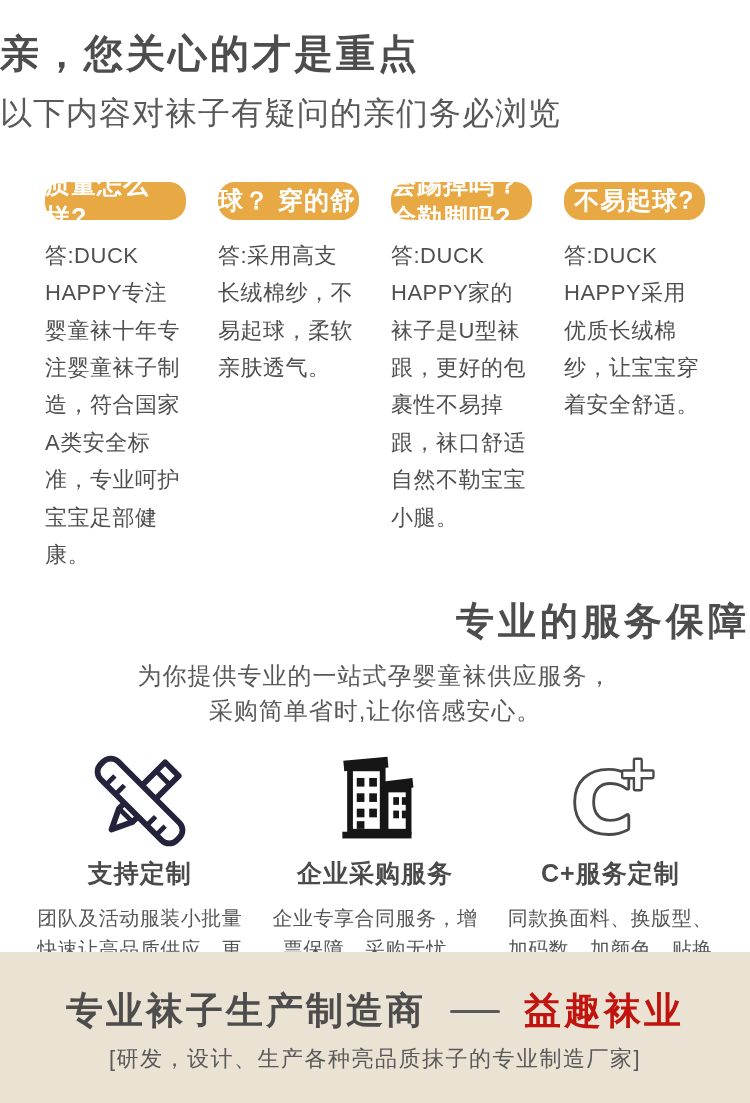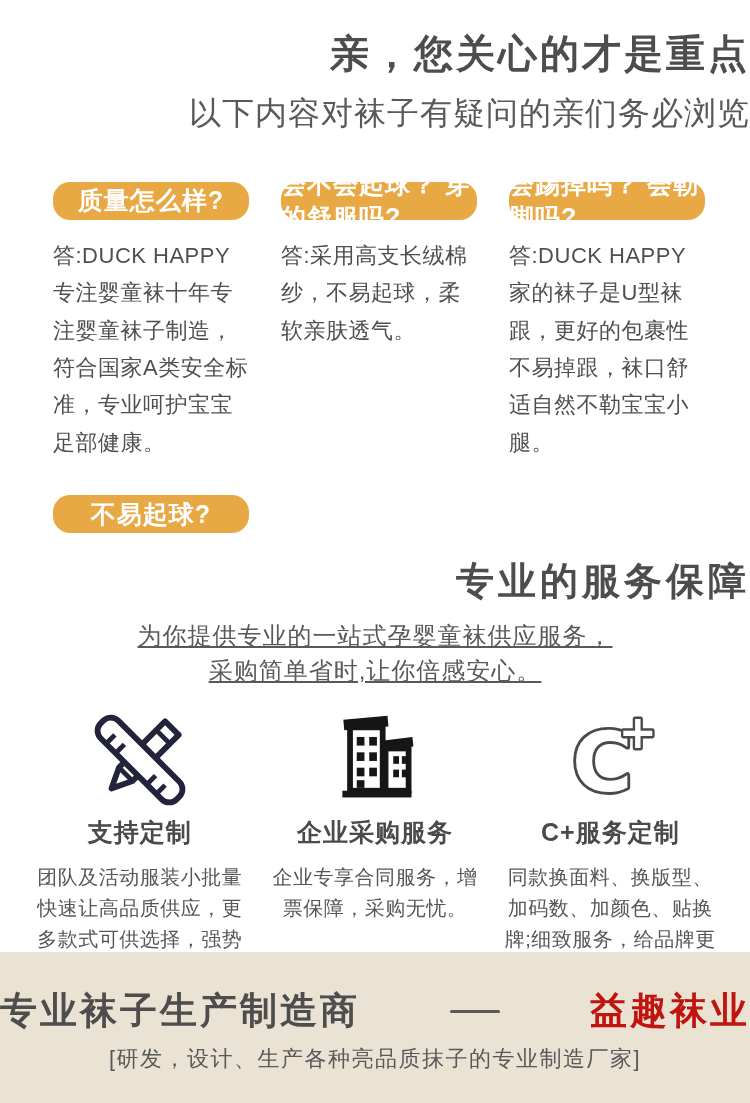--- a/index.html
+++ b/index.html
@@ -1,45 +1,45 @@
 <!DOCTYPE html>
 <html><head>
 <meta charset="utf-8">
 <style>
   html,body{margin:0;padding:0;background:#fff;}
   body{font-family:"Liberation Sans","DejaVu Sans",sans-serif;}
   .page{position:relative;width:750px;height:1103px;background:#ffffff;overflow:hidden;margin:0 auto;}
 
   
-  .hero{text-align:right;padding-top:32px;}
+  .hero{text-align:left;padding-top:32px;}
   .hero-title{font-size:39px;font-weight:bold;color:#4d4d4d;letter-spacing:3px;line-height:1.15;}
   .hero-sub{font-size:32px;color:#595959;margin-top:15px;letter-spacing:1px;}
 
   
-  .qa-grid{display:grid;grid-template-columns:1fr 1fr 1fr;column-gap:32px;row-gap:34px;padding:46px 45px 0 45px;margin-left:8px;}
+  .qa-grid{display:grid;grid-template-columns:1fr 1fr 1fr 1fr;column-gap:32px;row-gap:34px;padding:46px 45px 0 45px;}
   .qa-block{display:block;}
   .qa-ribbon{height:38px;background:#E8A944;border-radius:17px;color:#ffffff;
              font-weight:bold;font-size:25px;display:flex;align-items:center;justify-content:center;
              letter-spacing:1px;margin:0 auto;width:100%;max-width:292px;}
   .qa-answer{margin-top:17px;font-size:22px;color:#4f4f4f;line-height:1.7;letter-spacing:0.5px;}
 
   
   .services{text-align:center;margin-top:26px;}
   .services-title{font-size:38px;font-weight:bold;color:#4d4d4d;letter-spacing:4px;line-height:1.2;text-align:right;}
-  .services-sub{font-size:24px;color:#595959;line-height:1.45;margin-top:14px;letter-spacing:1px;text-decoration:underline;}
+  .services-sub{font-size:24px;color:#595959;line-height:1.45;margin-top:14px;letter-spacing:1px;}
   .service-grid{display:grid;grid-template-columns:1fr 1fr 1fr;column-gap:8px;padding:0 26px;margin-top:20px;}
   .service-col{text-align:center;}
   .service-icon{height:100px;display:flex;align-items:flex-end;justify-content:center;}
   .service-label{font-size:25px;font-weight:bold;color:#4a4a4a;margin-top:8px;letter-spacing:1px;}
   .service-desc{font-size:20px;color:#565656;line-height:1.55;margin-top:13px;max-width:222px;
                 margin-left:auto;margin-right:auto;letter-spacing:0.5px;}
 
   
   .footer{position:absolute;left:0;bottom:0;width:100%;height:151px;background:#EAE2D3;}
-  .footer-main{display:flex;align-items:center;justify-content:space-between;padding-top:34px;
+  .footer-main{display:flex;align-items:center;justify-content:center;padding-top:34px;
                font-size:37px;font-weight:bold;color:#4d4d4d;letter-spacing:3px;}
   .footer-dash{display:inline-block;width:50px;height:3px;background:#5a5a5a;margin:0 24px;border-radius:2px;}
   .footer-brand{color:#C1140E;}
   .footer-sub{text-align:center;font-size:22px;color:#595959;margin-top:8px;letter-spacing:1.5px;}
 </style>
 </head>
 <body>
 
 <div class="page">
 
@@ -60,20 +60,21 @@
       <div class="qa-answer">答:采用高支长绒棉纱，不易起球，柔软亲肤透气。</div>
     </div>
 
     <div class="qa-block">
       <div class="qa-ribbon">会踢掉吗？ 会勒脚吗?</div>
       <div class="qa-answer">答:DUCK HAPPY家的袜子是U型袜跟，更好的包裹性不易掉跟，袜口舒适自然不勒宝宝小腿。</div>
     </div>
 
     <div class="qa-block">
       <div class="qa-ribbon">不易起球?</div>
+      <div class="qa-answer">答:DUCK HAPPY采用优质长绒棉纱，让宝宝穿着安全舒适。</div>
     </div>
 
   </div>
 
   <div class="services">
     <div class="services-title">专业的服务保障</div>
     <div class="services-sub">
       <div>为你提供专业的一站式孕婴童袜供应服务，</div>
       <div>采购简单省时,让你倍感安心。</div>
     </div>

